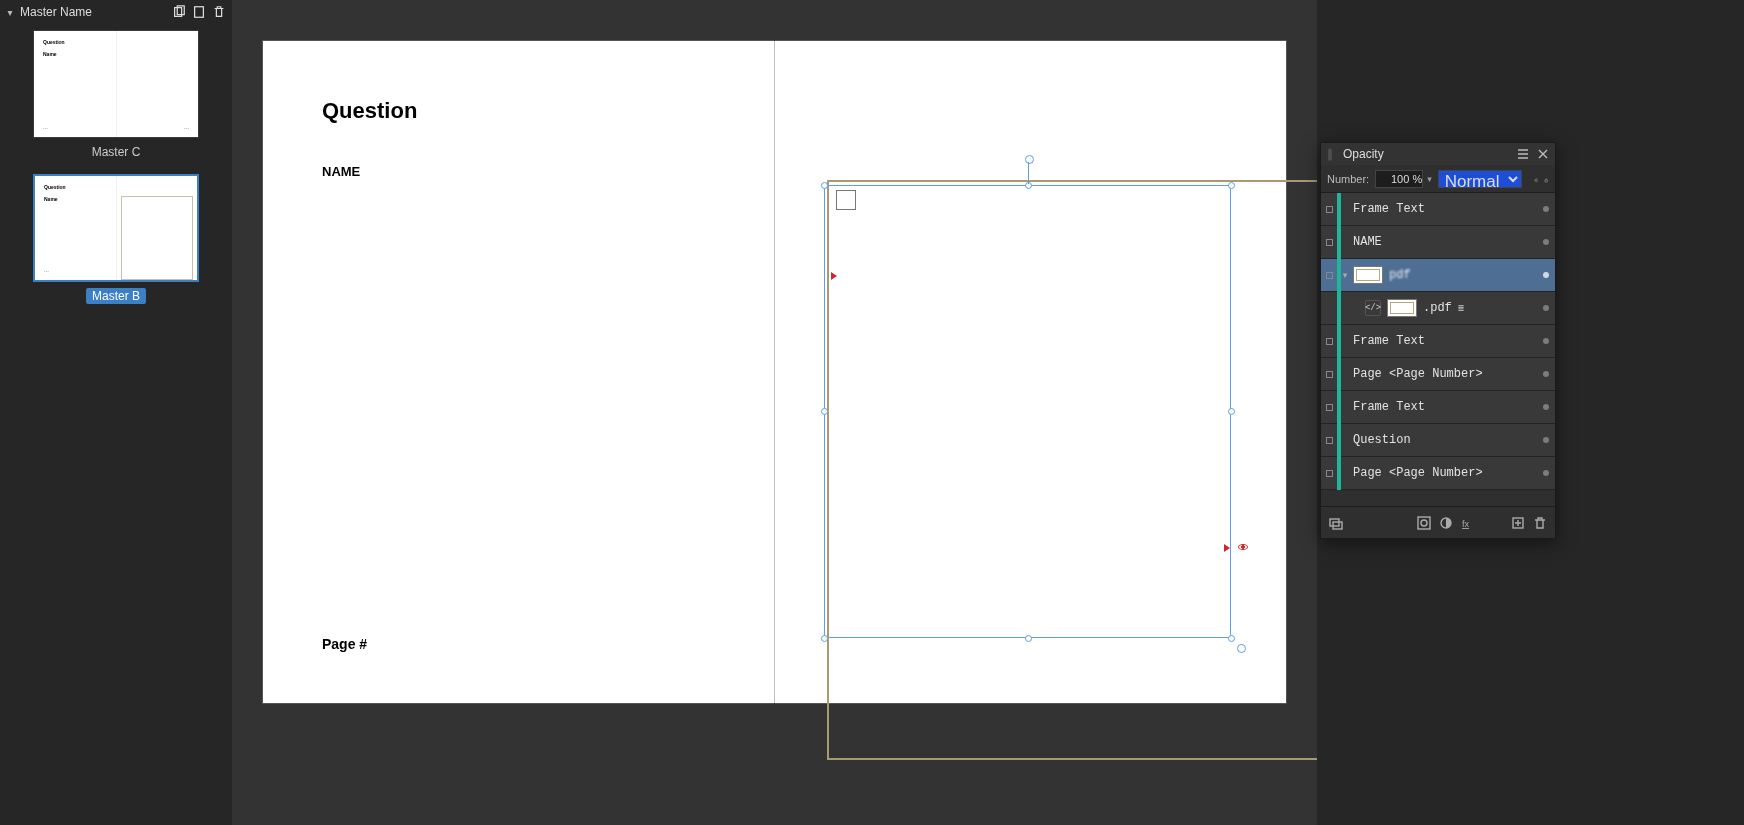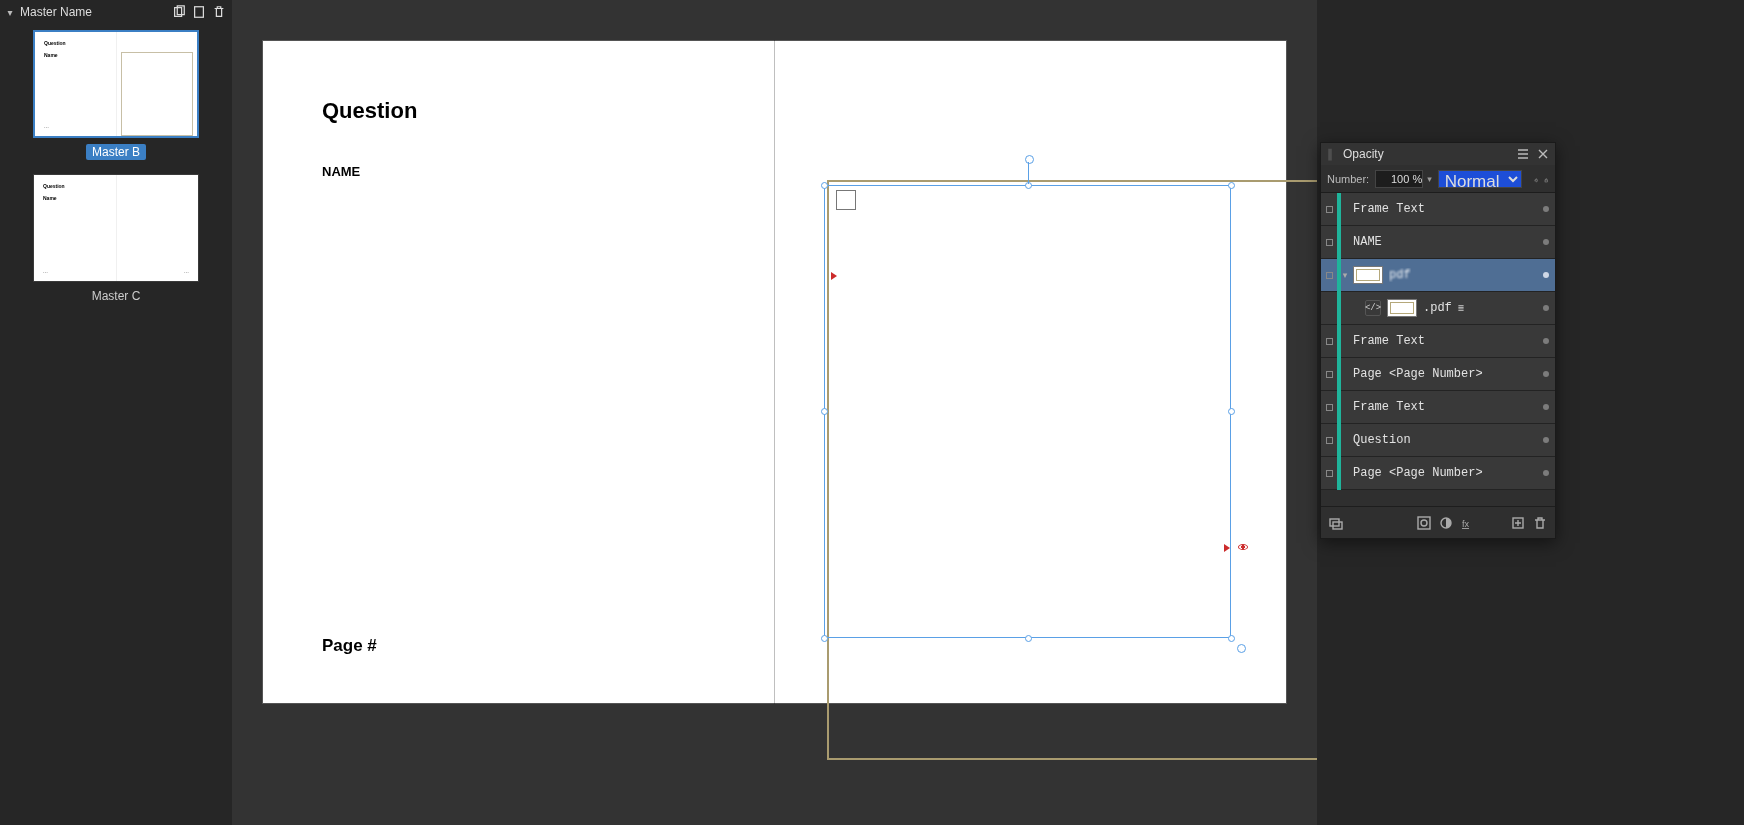--- a/index.html
+++ b/index.html
@@ -73,21 +73,21 @@
   .page-heading {
     position: absolute; left: 60px; top: 58px;
     font-size: 22px; font-weight: 700; color: #000;
   }
   .page-name {
     position: absolute; left: 60px; top: 124px;
     font-size: 13px; font-weight: 700; color: #000;
   }
   .page-num {
     position: absolute; left: 60px; top: 596px;
-    font-size: 17px; font-weight: 700; color: #000;
+    font-size: 14px; font-weight: 700; color: #000;
   }
   
   .pic-frame-outer {
     position: absolute;
     left: 565px; top: 140px;
     width: 500px; height: 580px;
     border: 2px solid #a99b6f;
   }
   .pic-frame-inner {
     position: absolute;
@@ -223,39 +223,39 @@
         <svg viewBox="0 0 16 16">
             <path d="M3 4h10M5 4v9h6V4M6 4V2h4v2"></path>
           </svg>
       </span>
     </span>
   </div>
   <div class="mp-body">
 
 
     <div class="thumb-wrap">
+      <div class="thumb">
+        <div class="mini-divider"></div>
+        <div class="mini-q">Question</div>
+        <div class="mini-n">Name</div>
+        <div class="mini-pgl">···</div>
+        <div class="mini-pgr">···</div>
+      </div>
+      <div class="thumb-label">Master C</div>
+    </div>
+
+    <div class="thumb-wrap">
       <div class="thumb selected">
         <div class="mini-divider"></div>
         <div class="mini-q">Question</div>
         <div class="mini-n">Name</div>
         <div class="mini-pgl">···</div>
         <div class="mini-frame" style="left:86px; top:20px; width:72px; height:84px;"></div>
       </div>
       <div class="thumb-label selected">Master B</div>
-    </div>
-
-    <div class="thumb-wrap">
-      <div class="thumb">
-        <div class="mini-divider"></div>
-        <div class="mini-q">Question</div>
-        <div class="mini-n">Name</div>
-        <div class="mini-pgl">···</div>
-        <div class="mini-pgr">···</div>
-      </div>
-      <div class="thumb-label">Master C</div>
     </div>
   </div>
 </div>
 
 <div class="canvas-area">
   <div class="spread">
     <div class="spine"></div>
     <div class="page-heading">Question</div>
     <div class="page-name">NAME</div>
     <div class="page-num">Page #</div>

